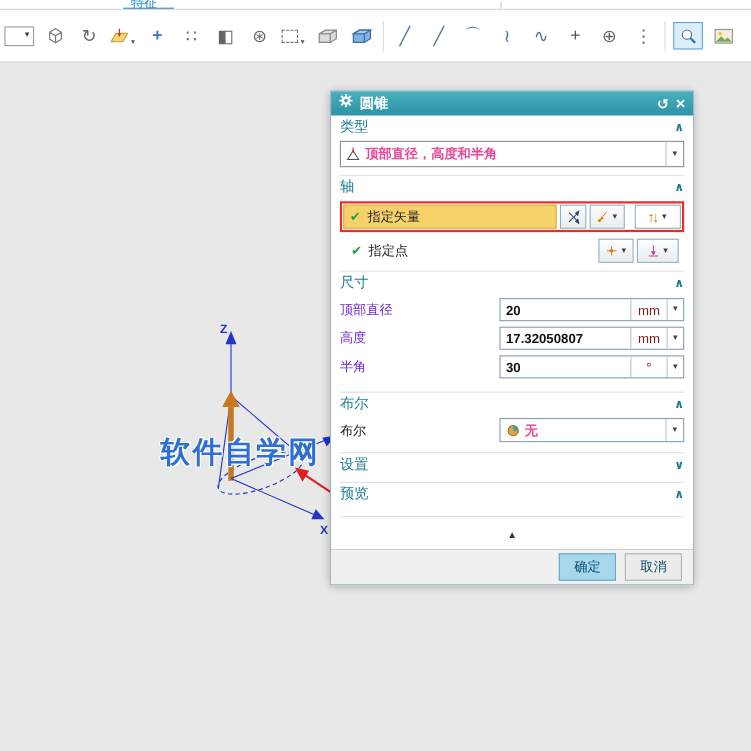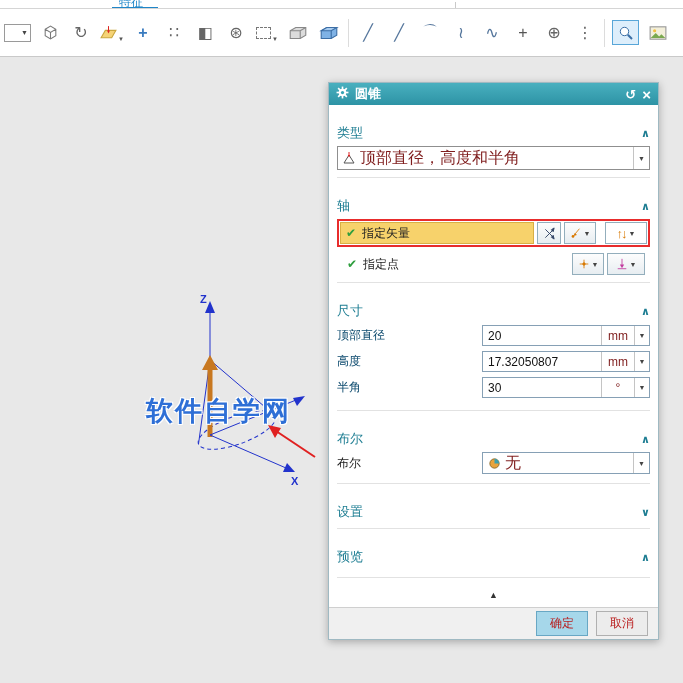--- a/index.html
+++ b/index.html
@@ -30,80 +30,80 @@
 
   
   .canvas { position:absolute; left:0; top:57px; width:683px; height:626px; background:#e8e8e8; }
   .scene { position:absolute; left:0; top:0; }
   .watermark { position:absolute; left:146px; top:336px; color:#2e6fd6; font-weight:bold;
                text-shadow:-1px -1px 0 #fff,1px -1px 0 #fff,-1px 1px 0 #fff,1px 1px 0 #fff; }
   .wm-title { font-size:27px; letter-spacing:2px; }
   .wm-url { font-size:13px; letter-spacing:1px; margin-top:2px; }
 
   
-  .dialog { position:absolute; left:328px; top:82px; width:331px; background:#fff;
+  .dialog { position:absolute; left:300px; top:82px; width:331px; background:#fff;
             border:1px solid #9fb9c2; box-shadow:0 2px 8px rgba(0,0,0,.28); }
   .dlg-header { height:22px; background:linear-gradient(#49b0bf,#2d93a5); display:flex;
                 align-items:center; gap:6px; padding:0 7px; color:#fff; }
   .dlg-title { font-size:13px; font-weight:bold; }
   .spacer { flex:1; }
   .hd-btn { font-size:13px; font-weight:bold; cursor:default; line-height:1; }
   .hd-close { font-size:15px; }
 
   .dlg-body { padding:0 8px; }
-  .sec { padding:19px 0 7px; border-bottom:1px solid #e2e2e2; }
+  .sec { padding:1px 0 7px; border-bottom:1px solid #e2e2e2; }
   .sec:last-of-type { border-bottom:none; }
   .sec-h { display:flex; align-items:center; justify-content:space-between; height:18px; margin-bottom:4px; }
   .sec-title { color:#1d7d92; font-size:13px; }
   .chev { color:#1d7d92; font-size:11px; font-weight:bold; }
 
   .dd { height:24px; border:1px solid #8f8f8f; background:#fff; display:flex; align-items:center; }
   .dd-ic { width:22px; display:flex; justify-content:center; }
-  .dd-txt { flex:1; font-size:16px; color:#7f1d1d; }
+  .dd-txt { flex:1; font-size:12px; color:#ec4899;font-weight:bold; }
   .dd-caret { width:16px; border-left:1px solid #c4c4c4; align-self:stretch; display:flex;
               align-items:center; justify-content:center; }
 
   .vec-wrap { position:relative; padding:3px 3px; margin:2px 0 6px; }
   .vec-wrap::after { content:""; position:absolute; inset:0; border:2px solid #e82c2c; pointer-events:none; }
   .vec-row, .pt-row { display:flex; align-items:center; gap:3px; }
   .pt-row { padding:0 5px; margin-top:4px; }
   .field { height:22px; display:flex; align-items:center; gap:6px; padding:0 5px; flex:1; font-size:12px; color:#222; }
   .field.yellow { background:#f7d26b; border:1px solid #d8af45; }
   .check { color:#2e9e3e; font-size:12px; font-weight:bold; }
   .ibtn { height:22px; border:1px solid #93aebc; background:linear-gradient(#fdfdfd,#e7edf1);
           display:flex; align-items:center; justify-content:center; gap:2px; }
   .w24 { width:24px; } .w32 { width:32px; } .w38 { width:38px; }
   .dir-combo { margin-left:6px; width:42px; height:22px; border:1px solid #93aebc; background:#fff;
                display:flex; align-items:center; justify-content:center; gap:3px; }
   .updown { color:#d87800; font-size:13px; font-weight:bold; letter-spacing:-2px; }
 
   .dim-row { display:flex; align-items:center; margin:5px 0; }
-  .dim-label { flex:1; font-size:12px; color:#0c4a6e; }
+  .dim-label { flex:1; font-size:12px; color:#6d28d9; }
   .num-field { width:168px; height:21px; border:1px solid #86a0b5; background:#fff; display:flex; align-items:center; }
-  .nf-val { flex:1; font-size:12px; padding-left:5px; color:#111; }
+  .nf-val { flex:1; font-size:12px; padding-left:5px; color:#111;font-weight:bold; }
   .nf-unit { width:33px; border-left:1px solid #c4c4c4; align-self:stretch; display:flex;
              align-items:center; justify-content:center; font-size:12px; color:#7f1d1d; }
   .nf-caret { width:15px; border-left:1px solid #c4c4c4; align-self:stretch; display:flex;
               align-items:center; justify-content:center; }
 
   .bool-row { display:flex; align-items:center; margin:4px 0 2px; }
   .bool-label { flex:1; font-size:12px; color:#222; }
   .bool-dd { width:168px; height:22px; border:1px solid #86a0b5; background:#fff; display:flex; align-items:center; }
 
   .preview-row { display:flex; align-items:center; justify-content:flex-end; gap:7px; margin:4px 2px 2px; }
   .preview-label { font-size:12px; color:#222; }
   .mag-btn { width:27px; height:24px; border:1px solid #9a9a9a; background:#fff;
              display:flex; align-items:center; justify-content:center; }
 
   .collapse-row { text-align:center; padding:6px 0 5px; }
   .collapse-glyph { font-size:9px; color:#333; }
 
   .dlg-footer { height:32px; background:#f0f0f0; border-top:1px solid #cfcfcf; display:flex;
                 align-items:center; justify-content:flex-end; gap:8px; padding:0 10px; }
-  .btn { font-size:12px; padding:3px 13px; color:#b91c1c; cursor:default; }
+  .btn { font-size:12px; padding:3px 13px; color:#0c4a6e; cursor:default; }
   .btn-ok { background:#a6d7ea; border:1px solid #68a7c4; }
   .btn-cancel { background:#ececec; border:1px solid #b0b0b0; }
 </style>
 </head>
 <body>
 
 <div class="ribbon">
   <span class="tab-label">特征</span>
   <div class="tab-underline"></div>
   <div class="tick"></div>

